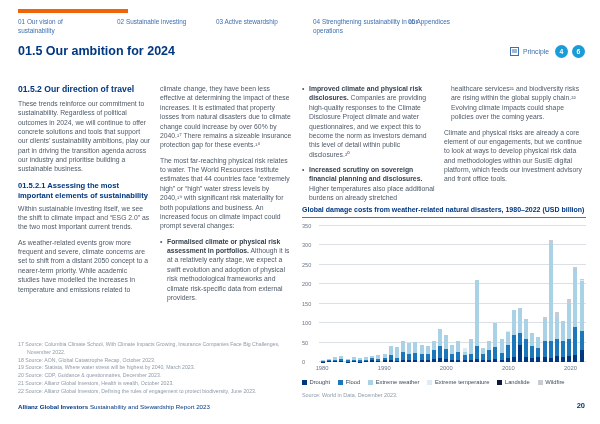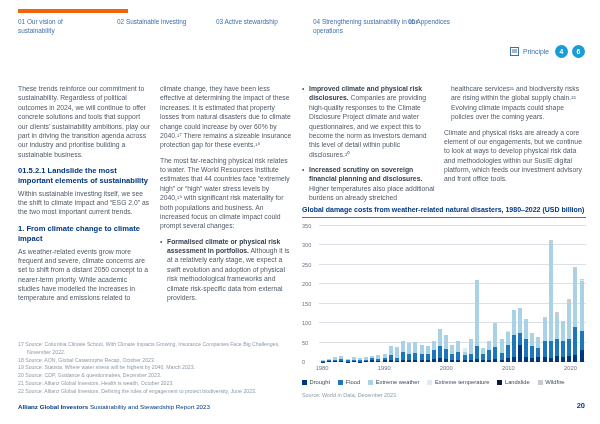--- a/index.html
+++ b/index.html
@@ -58,37 +58,38 @@
 
   <div class="active-bar"></div>
   <nav>
       <div class="nav-item" style="left: 18px; width: 82px;">01 Our vision of sustainability</div>
       <div class="nav-item" style="left: 117px; width: 72px;">02 Sustainable investing</div>
       <div class="nav-item" style="left: 216px; width: 72px;">03 Active stewardship</div>
       <div class="nav-item" style="left: 313px; width: 125px;">04 Strengthening sustainability in our operations</div>
       <div class="nav-item" style="left: 408px; width: 70px;">05 Appendices</div>
     </nav>
 
+  <div class="page-title">01.5 Our ambition for 2024</div>
 
   <div class="principle-row">
     <svg width="9" height="9" viewBox="0 0 9 9">
       <rect x="0.5" y="0.5" width="8" height="8" fill="none" stroke="#3d6fae" stroke-width="1"></rect>
       <line x1="2" y1="3" x2="7" y2="3" stroke="#3d6fae" stroke-width="1"></line>
       <line x1="2" y1="5" x2="7" y2="5" stroke="#3d6fae" stroke-width="1"></line>
     </svg>
     <span class="principle-label">Principle</span>
     <span class="badge">4</span>
     <span class="badge">6</span>
   </div>
 
   <div class="col" style="left:18px;">
+    <div class="h1">01.5.2 Our direction of travel</div>
     <p>These trends reinforce our commitment to sustainability. Regardless of political outcomes in 2024, we will continue to offer concrete solutions and tools that support our clients’ sustainability ambitions, play our part in driving the transition agenda across our industry and prioritise building a sustainable business.</p>
-    <div class="h2">01.5.2.1 Landslide the most important elements of sustainability</div>
+    <div class="h2">01.5.2.1 Assessing the most important elements of sustainability</div>
     <p>Within sustainable investing itself, we see the shift to climate impact and “ESG 2.0” as the two most important current trends.</p>
-    <div class="h2">1. From climate change to climate impact</div>
     <p>As weather-related events grow more frequent and severe, climate concerns are set to shift from a distant 2050 concept to a nearer-term priority. While academic studies have modelled the increases in temperature and emissions related to</p>
   </div>
 
   <div class="col" style="left:160px;">
     <p>climate change, they have been less effective at determining the impact of these increases. It is estimated that property losses from natural disasters due to climate change could increase by over 60% by 2040.¹⁷ There remains a sizeable insurance protection gap for these events.¹⁸</p>
     <p>The most far-reaching physical risk relates to water. The World Resources Institute estimates that 44 countries face “extremely high” or “high” water stress levels by 2040,¹⁹ with significant risk materiality for both populations and business. An increased focus on climate impact could prompt several changes:</p>
     <div class="bullet">
       <span class="bmark">•</span>
       <span class="btext"><b>Formalised climate or physical risk assessment in portfolios.</b><span> Although it is at a relatively early stage, we expect a swift evolution and adoption of physical risk methodological frameworks and climate risk-specific data from external providers.</span></span>
     </div>

